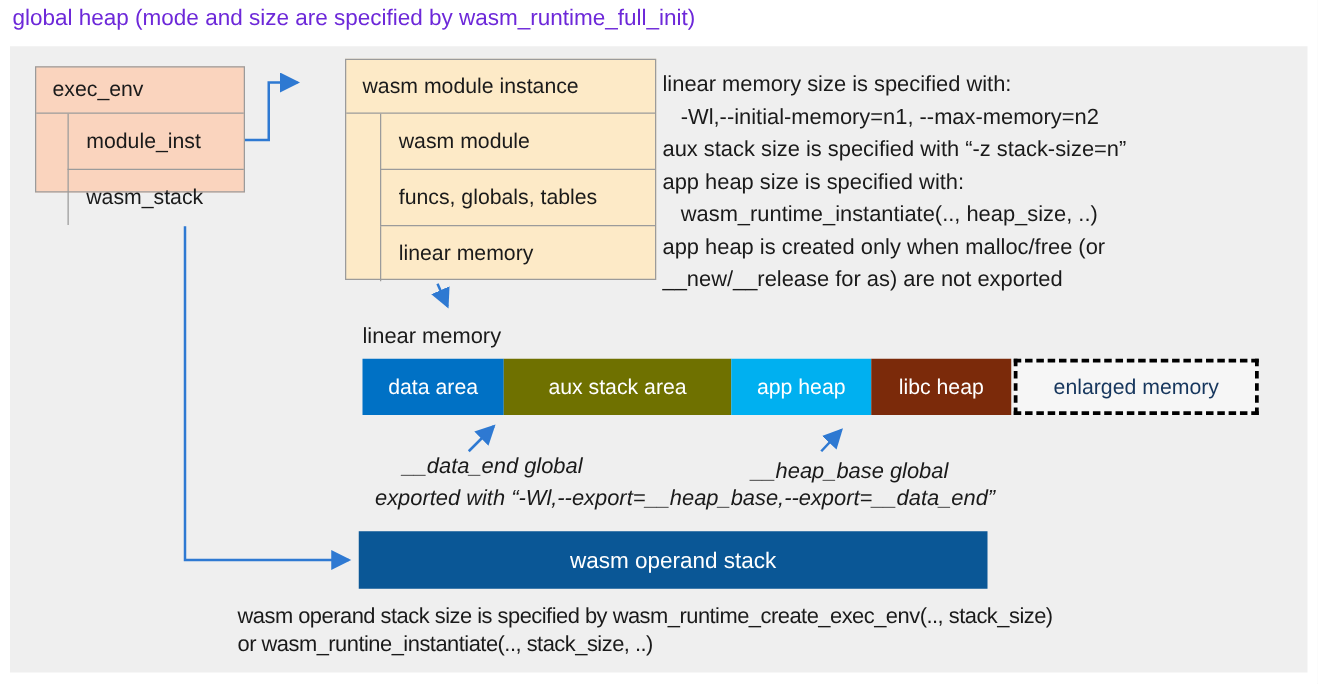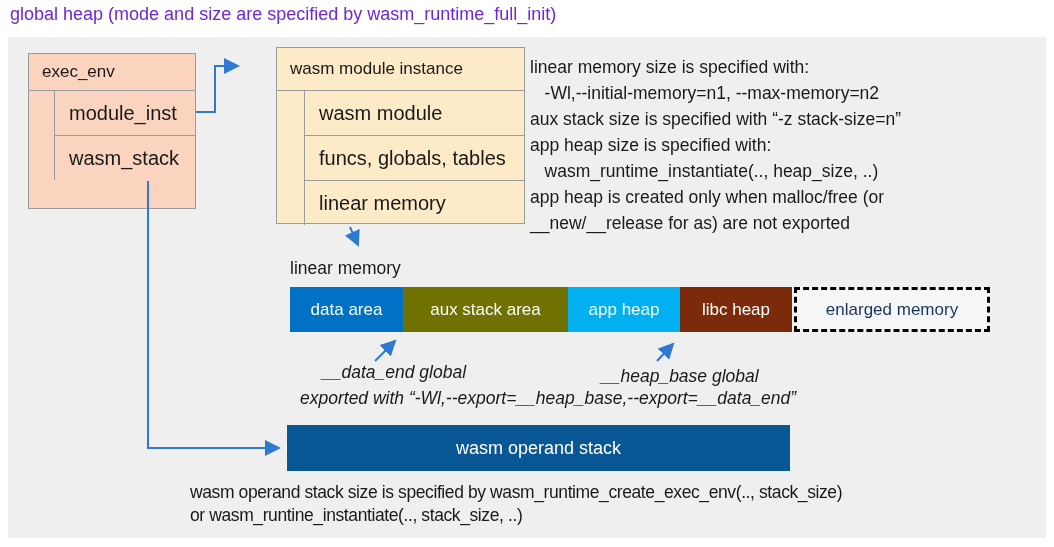--- a/index.html
+++ b/index.html
@@ -11,45 +11,45 @@
   .title {
     position:absolute; left:10px; top:4px;
     font-size:18px; color:#6d28d9; white-space:pre;
   }
   .panel {
     position:absolute; left:8px; top:37px; width:1038px; height:501px;
     background:#efefef;
   }
   
   .recbox { position:absolute; border:1px solid #9b9b9b; box-sizing:border-box; }
-  .exec-env { left:28px; top:53px; width:168px; height:156px; background:#fad4be; }
+  .exec-env { left:28px; top:53px; width:168px; height:101px; background:#fad4be; }
   .mod-inst { left:248px; top:47px; width:249px; height:177px; background:#fdeac7;margin-left:28px; }
   .rec-header { padding-left:13px; border-bottom:1px solid #9b9b9b; font-size:17px; white-space:nowrap; }
   .exec-env .rec-header { height:36px; line-height:36px; }
   .mod-inst .rec-header { height:42px; line-height:42px; }
   .sub-col { margin-left:25px; }
   .mod-inst .sub-col { margin-left:27px; }
   .sub-cell {
-    height:44px; line-height:44px; padding-left:14px; font-size:20px;
+    height:44px; line-height:44px; padding-left:14px; font-size:17px;
     border-left:1px solid #9b9b9b; border-bottom:1px solid #9b9b9b;
     white-space:nowrap;
   }
   .sub-cell:last-child { border-bottom:none; }
   
   .notes { position:absolute; left:530px; top:54px; width:512px; }
   .note-line { font-size:17.5px; line-height:26px; white-space:pre; }
   
   .lm-label { position:absolute; left:290px; top:258px; font-size:17.5px; }
   .membar { position:absolute; left:290px; top:287px; height:45px; display:flex; }
   .seg {
     height:45px; line-height:45px; text-align:center;
     color:#ffffff; font-size:17px; white-space:nowrap; box-sizing:border-box;
   }
   .seg-data { width:113px; }
-  .seg-aux  { width:165px; }
+  .seg-aux  { width:182px; }
   .seg-app  { width:112px; }
   .seg-libc { width:112px; }
   .seg-enl  {
     width:196px; margin-left:2px; border:3px dashed #000000;
     background:#f6f6f6; line-height:39px;
   }
   
   .ann { position:absolute; font-size:17.5px; white-space:pre;font-style:italic; }
   .ann-dataend  { left:322px; top:362px; }
   .ann-heapbase { left:601px; top:366px; }

